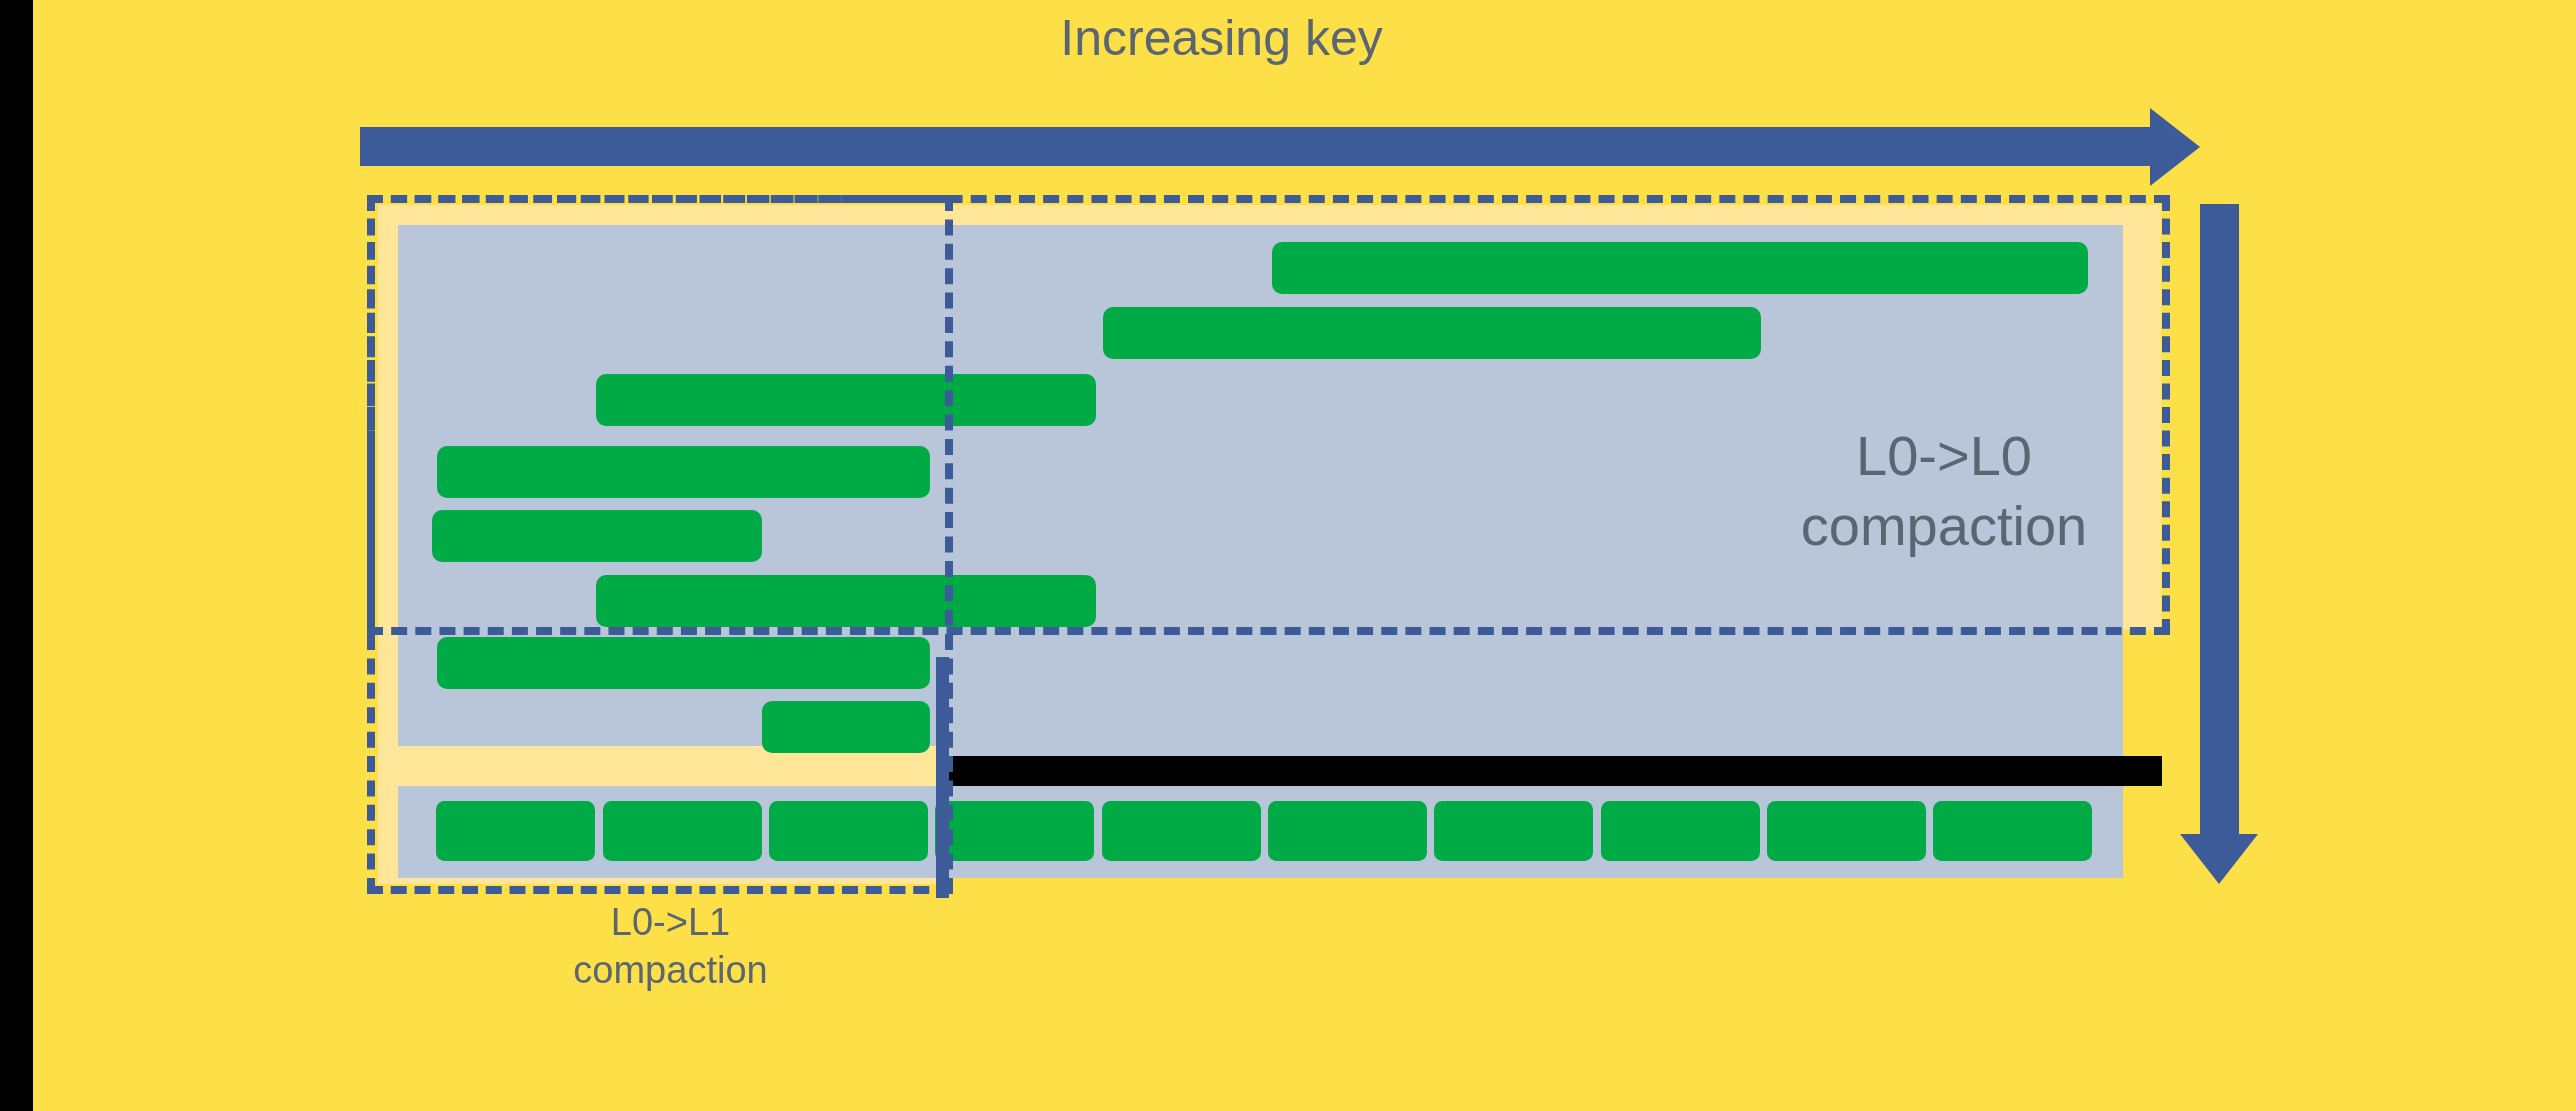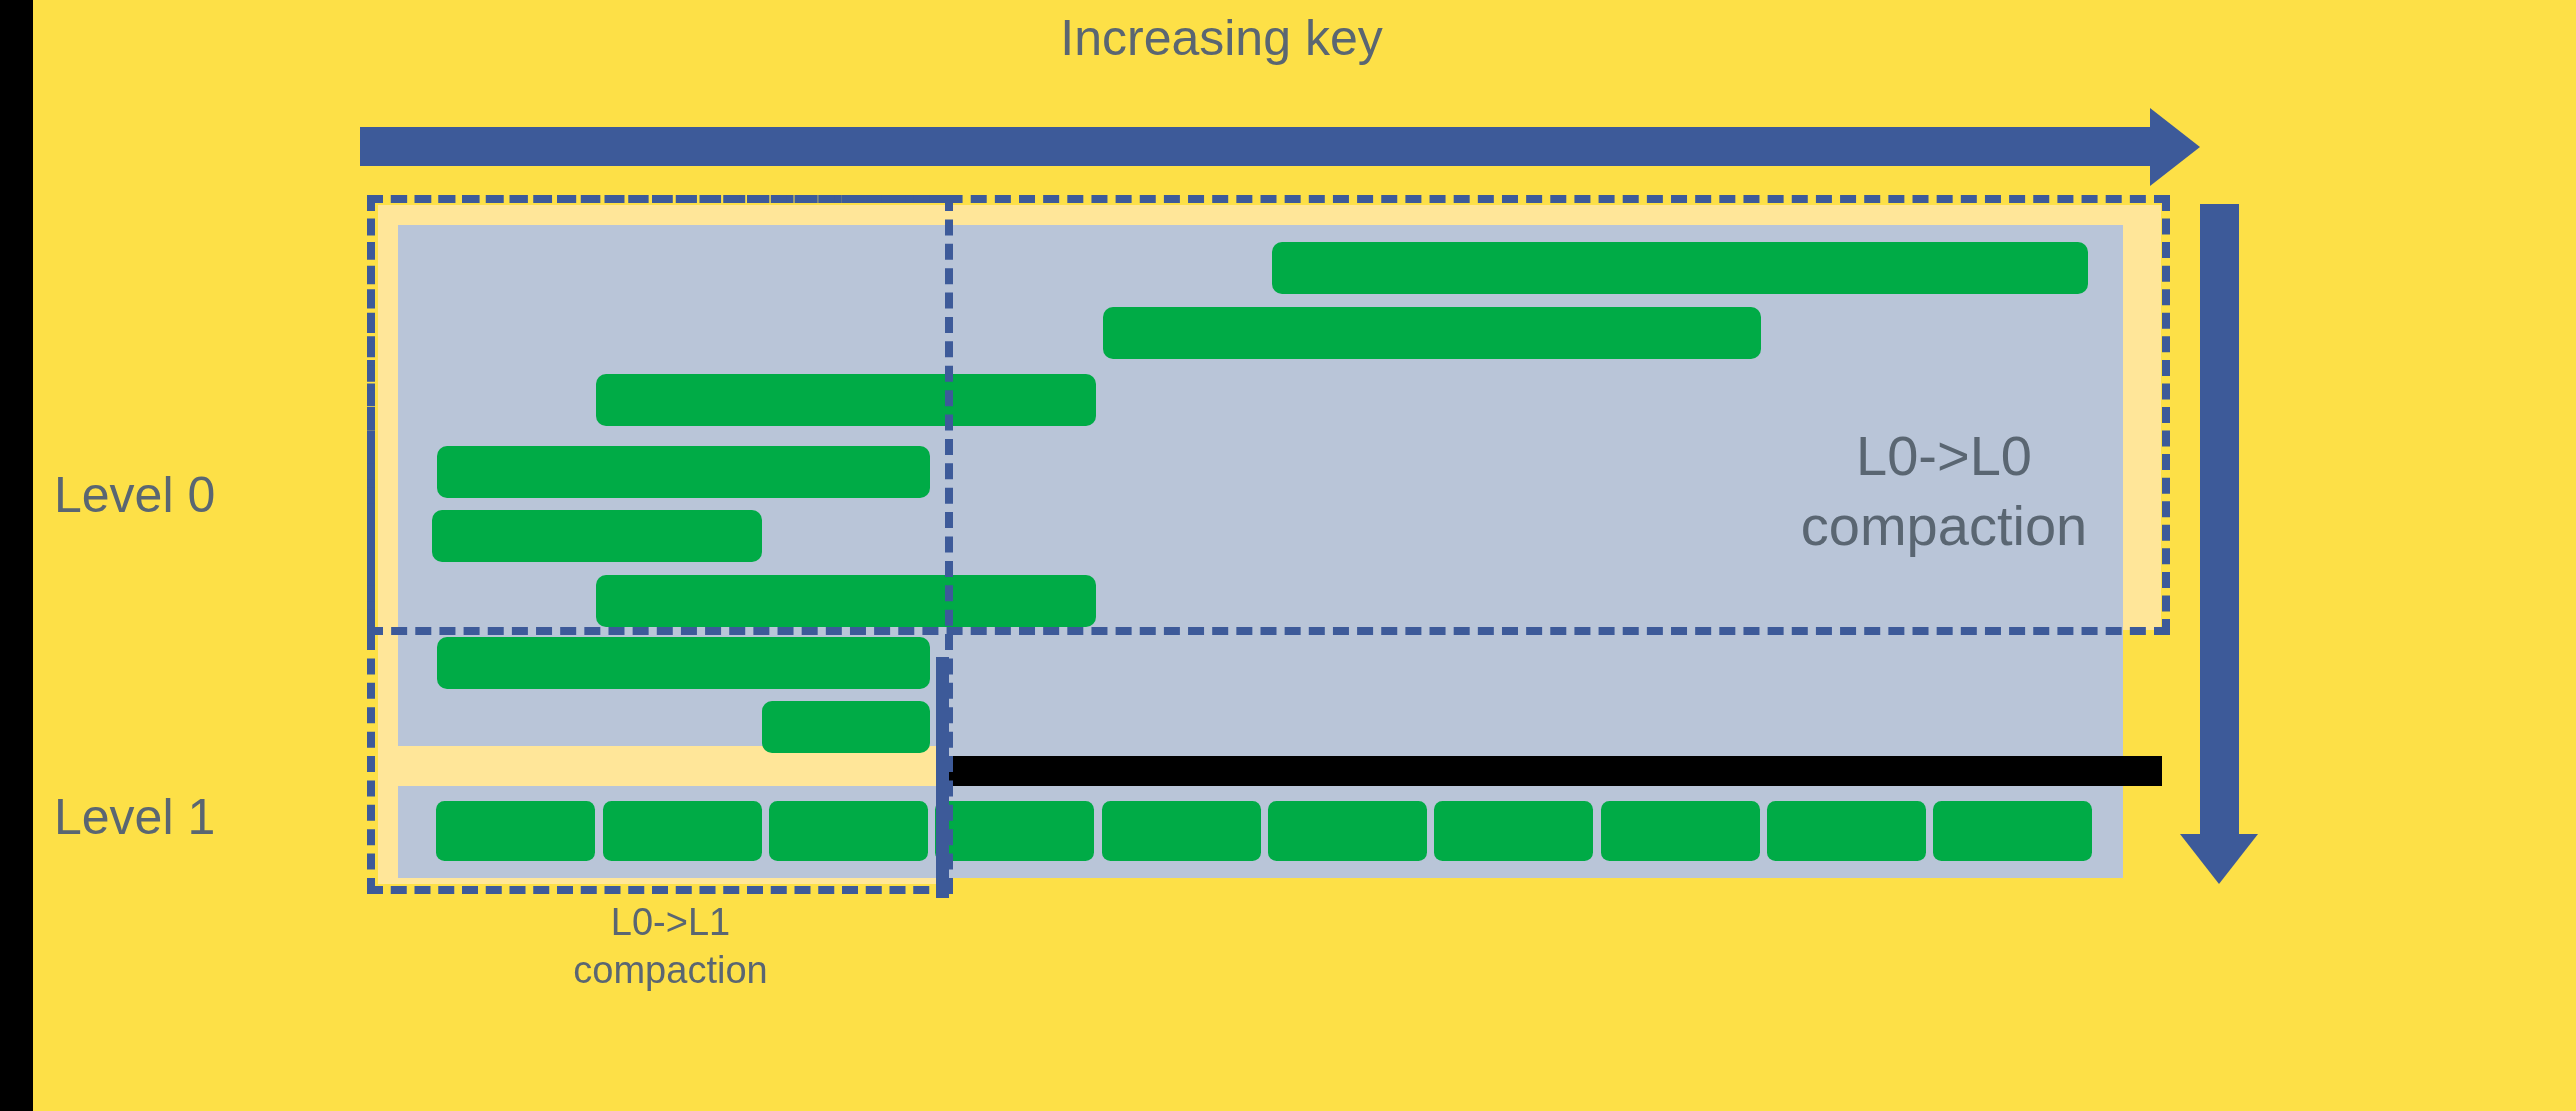--- a/index.html
+++ b/index.html
@@ -42,23 +42,21 @@
 
   <div class="lbl" id="key-label" style="left:870px;top:7px;width:637px;font-size:50px;">Increasing key</div>
 
   <div id="key-arrow-shaft" style="left:327px;top:127px;width:1790px;height:39px;"></div>
   <div id="key-arrow-head" style="left:2117px;top:108px;"></div>
 
   <div id="age-arrow-shaft" style="left:2167px;top:204px;width:39px;height:630px;"></div>
   <div id="age-arrow-head" style="left:2147px;top:834px;"></div>
 
 
-  <div class="lbl" id="level0-label" style="left:21px;top:464px;width:283px;font-size:50px;text-align:left;">Level 0</div>
 
-  <div class="lbl" id="level1-label" style="left:21px;top:786px;width:283px;font-size:50px;text-align:left;">Level 1</div>
 
   <div class="yellow" id="yellow-l0l0" style="left:345px;top:205px;width:1783px;height:425px;"></div>
 
   <div class="yellow" id="yellow-l0l1" style="left:345px;top:205px;width:566px;height:679px;"></div>
 
   <div class="panel" id="l0-panel" style="left:365px;top:225px;width:1725px;height:543px;"></div>
 
   <div class="black" id="gap-right-of-l0l1" style="left:912px;top:756px;width:1217px;height:30px;"></div>
 
   <div class="yellow" id="yellow-l0l1-midband" style="left:345px;top:746px;width:566px;height:40px;"></div>

